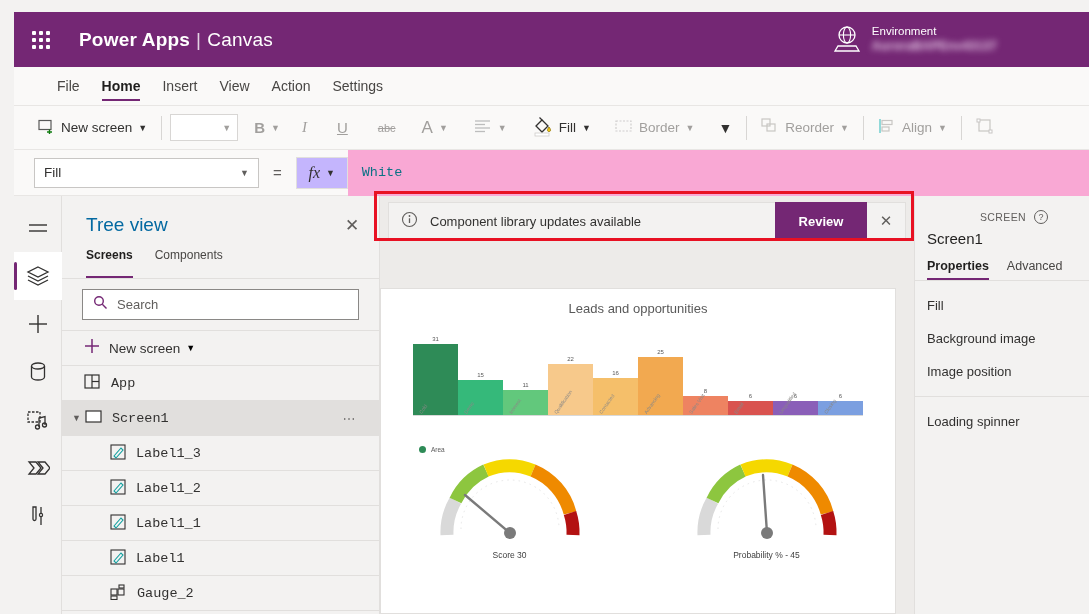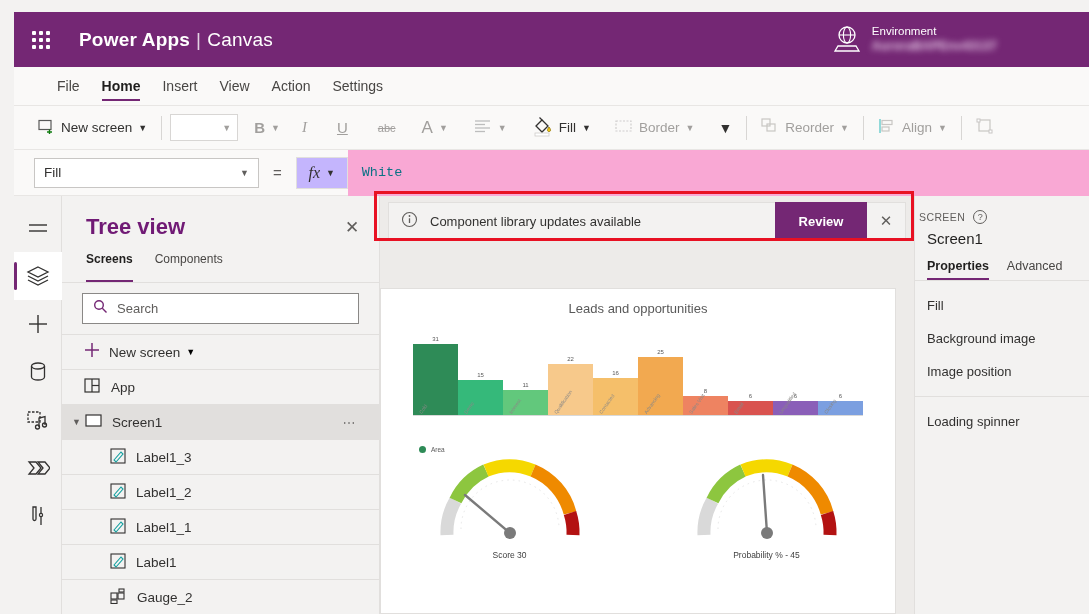--- a/index.html
+++ b/index.html
@@ -104,21 +104,21 @@
     content: ''; position: absolute; left: 0; top: 10px; bottom: 10px; width: 3px;
     background: #742774; border-radius: 2px;
   }
 
   
   .treeview {
     position: absolute; left: 62px; top: 196px; width: 318px; bottom: 0;
     background: #f3f2f1; border-right: 1px solid #e1dfdd; overflow: hidden;
   }
   .tv-header { display: flex; align-items: center; padding: 18px 14px 0 24px; }
-  .tv-title { font-size: 22px; color: #701a75; font-weight: bold; }
+  .tv-title { font-size: 19px; color: #0369a1; font-weight: normal; }
   .tv-close { margin-left: auto; font-size: 17px; color: #605e5c; width: 26px; text-align: center; }
   .tv-tabs { display: flex; padding: 12px 0 0 24px; }
   .tv-tab { font-size: 12px; color: #484644; margin-right: 22px; padding-bottom: 16px; position: relative; }
   .tv-tab.active { color: #201f1e; font-weight: bold; }
   .tv-tab.active::after {
     content: ''; position: absolute; left: 0; right: 0; bottom: 0; height: 2px; background: #742774;
   }
   .tv-sep { height: 1px; background: #e1dfdd; margin-top: 0px; }
   .search-wrap { padding: 10px 20px 10px 20px; }
   .search-box {
@@ -130,21 +130,21 @@
     display: flex; align-items: center; height: 36px; padding-left: 22px;
     border-top: 1px solid #e1dfdd; border-bottom: 1px solid #e1dfdd;
   }
   .new-screen-label { font-size: 13.5px; color: #323130; margin-left: 9px; }
   .tree-row {
     display: flex; align-items: center; height: 35px; padding-left: 22px;
     border-bottom: 1px solid #e1dfdd; font-size: 13.5px; color: #323130;
   }
   .tree-row.selected { background: #e1dfdd; }
   .tree-row.child { padding-left: 48px; }
-  .tree-label { margin-left: 10px; }
+  .tree-label { margin-left: 10px; font-family: Liberation Mono, monospace; }
   .tree-more { margin-left: auto; margin-right: 22px; color: #605e5c; letter-spacing: 1.5px; font-size: 13px; }
   .tree-chev { color: #605e5c; font-size: 9px; margin-right: 4px; margin-left: -12px; }
 
   
   .canvas-area { position: absolute; left: 380px; top: 196px; right: 175px; bottom: 0; background: #edebe9; }
   .notif-wrap { position: absolute; left: 0; right: 0; top: 0; height: 46px; padding: 6px 8px 0 8px; }
   .notif {
     height: 38px; background: #f3f2f1; border: 1px solid #e1dfdd;
     display: flex; align-items: center; padding-left: 12px;
   }
@@ -184,21 +184,21 @@
   .gauges { position: absolute; left: 0; right: 0; top: 166px; display: flex; }
   .gauge { flex: 1; display: flex; flex-direction: column; align-items: center; }
   .gauge-svg { width: 150px; height: 88px; }
   .gauge-label { font-size: 8.5px; color: #404040; margin-top: 7px; }
 
   
   .proppanel {
     position: absolute; right: 0; top: 196px; width: 175px; bottom: 0;
     background: #f3f2f1; border-left: 1px solid #e1dfdd;
   }
-  .pp-kicker { display: flex; align-items: center; padding: 14px 0 0 4px; }
+  .pp-kicker { display: flex; align-items: center; padding: 14px 0 0 24px; justify-content: center; }
   .pp-kicker-text { font-size: 10.5px; color: #605e5c; letter-spacing: .4px; }
   .pp-help {
     width: 14px; height: 14px; border: 1px solid #605e5c; border-radius: 50%;
     font-size: 9px; color: #605e5c; display: flex; align-items: center; justify-content: center; margin-left: 8px;
   }
   .pp-name { font-size: 15px; color: #201f1e; padding: 6px 0 0 12px; }
   .pp-tabs { display: flex; padding: 12px 0 0 12px; }
   .pp-tab { font-size: 12.5px; color: #484644; margin-right: 18px; padding-bottom: 7px; position: relative; }
   .pp-tab.active { color: #201f1e; font-weight: bold; }
   .pp-tab.active::after { content: ''; position: absolute; left: 0; right: 0; bottom: 0; height: 2px; background: #742774; }

